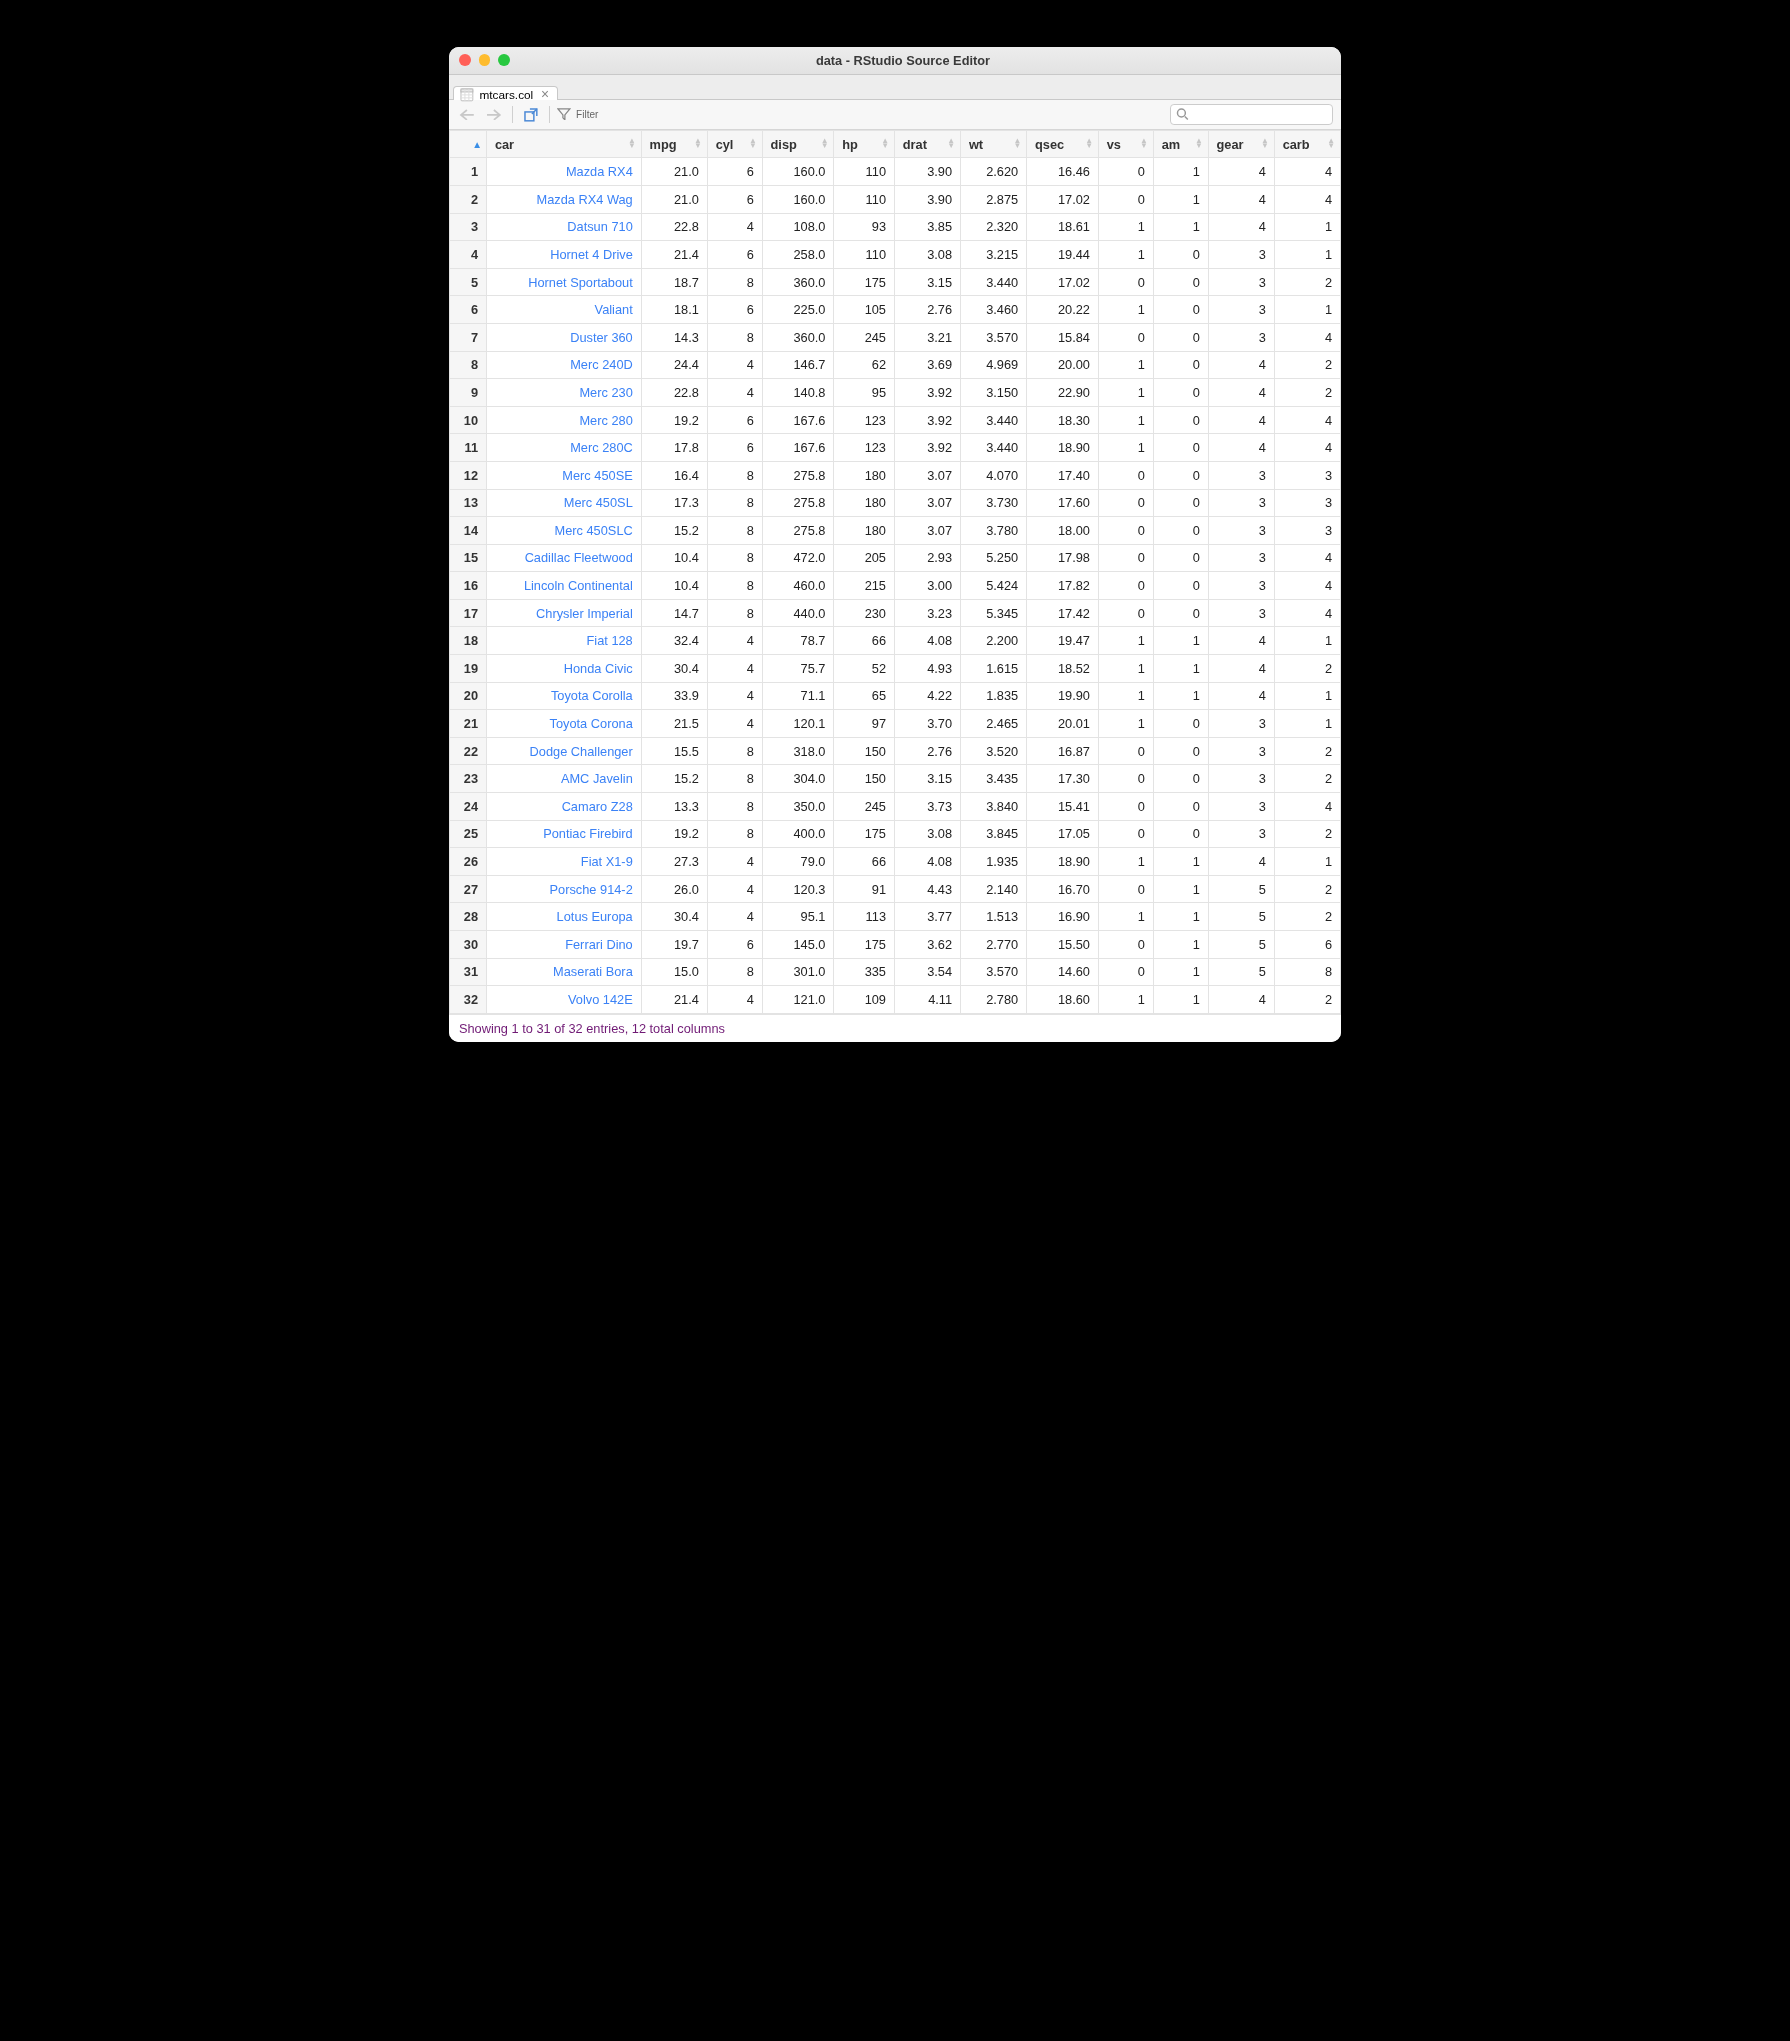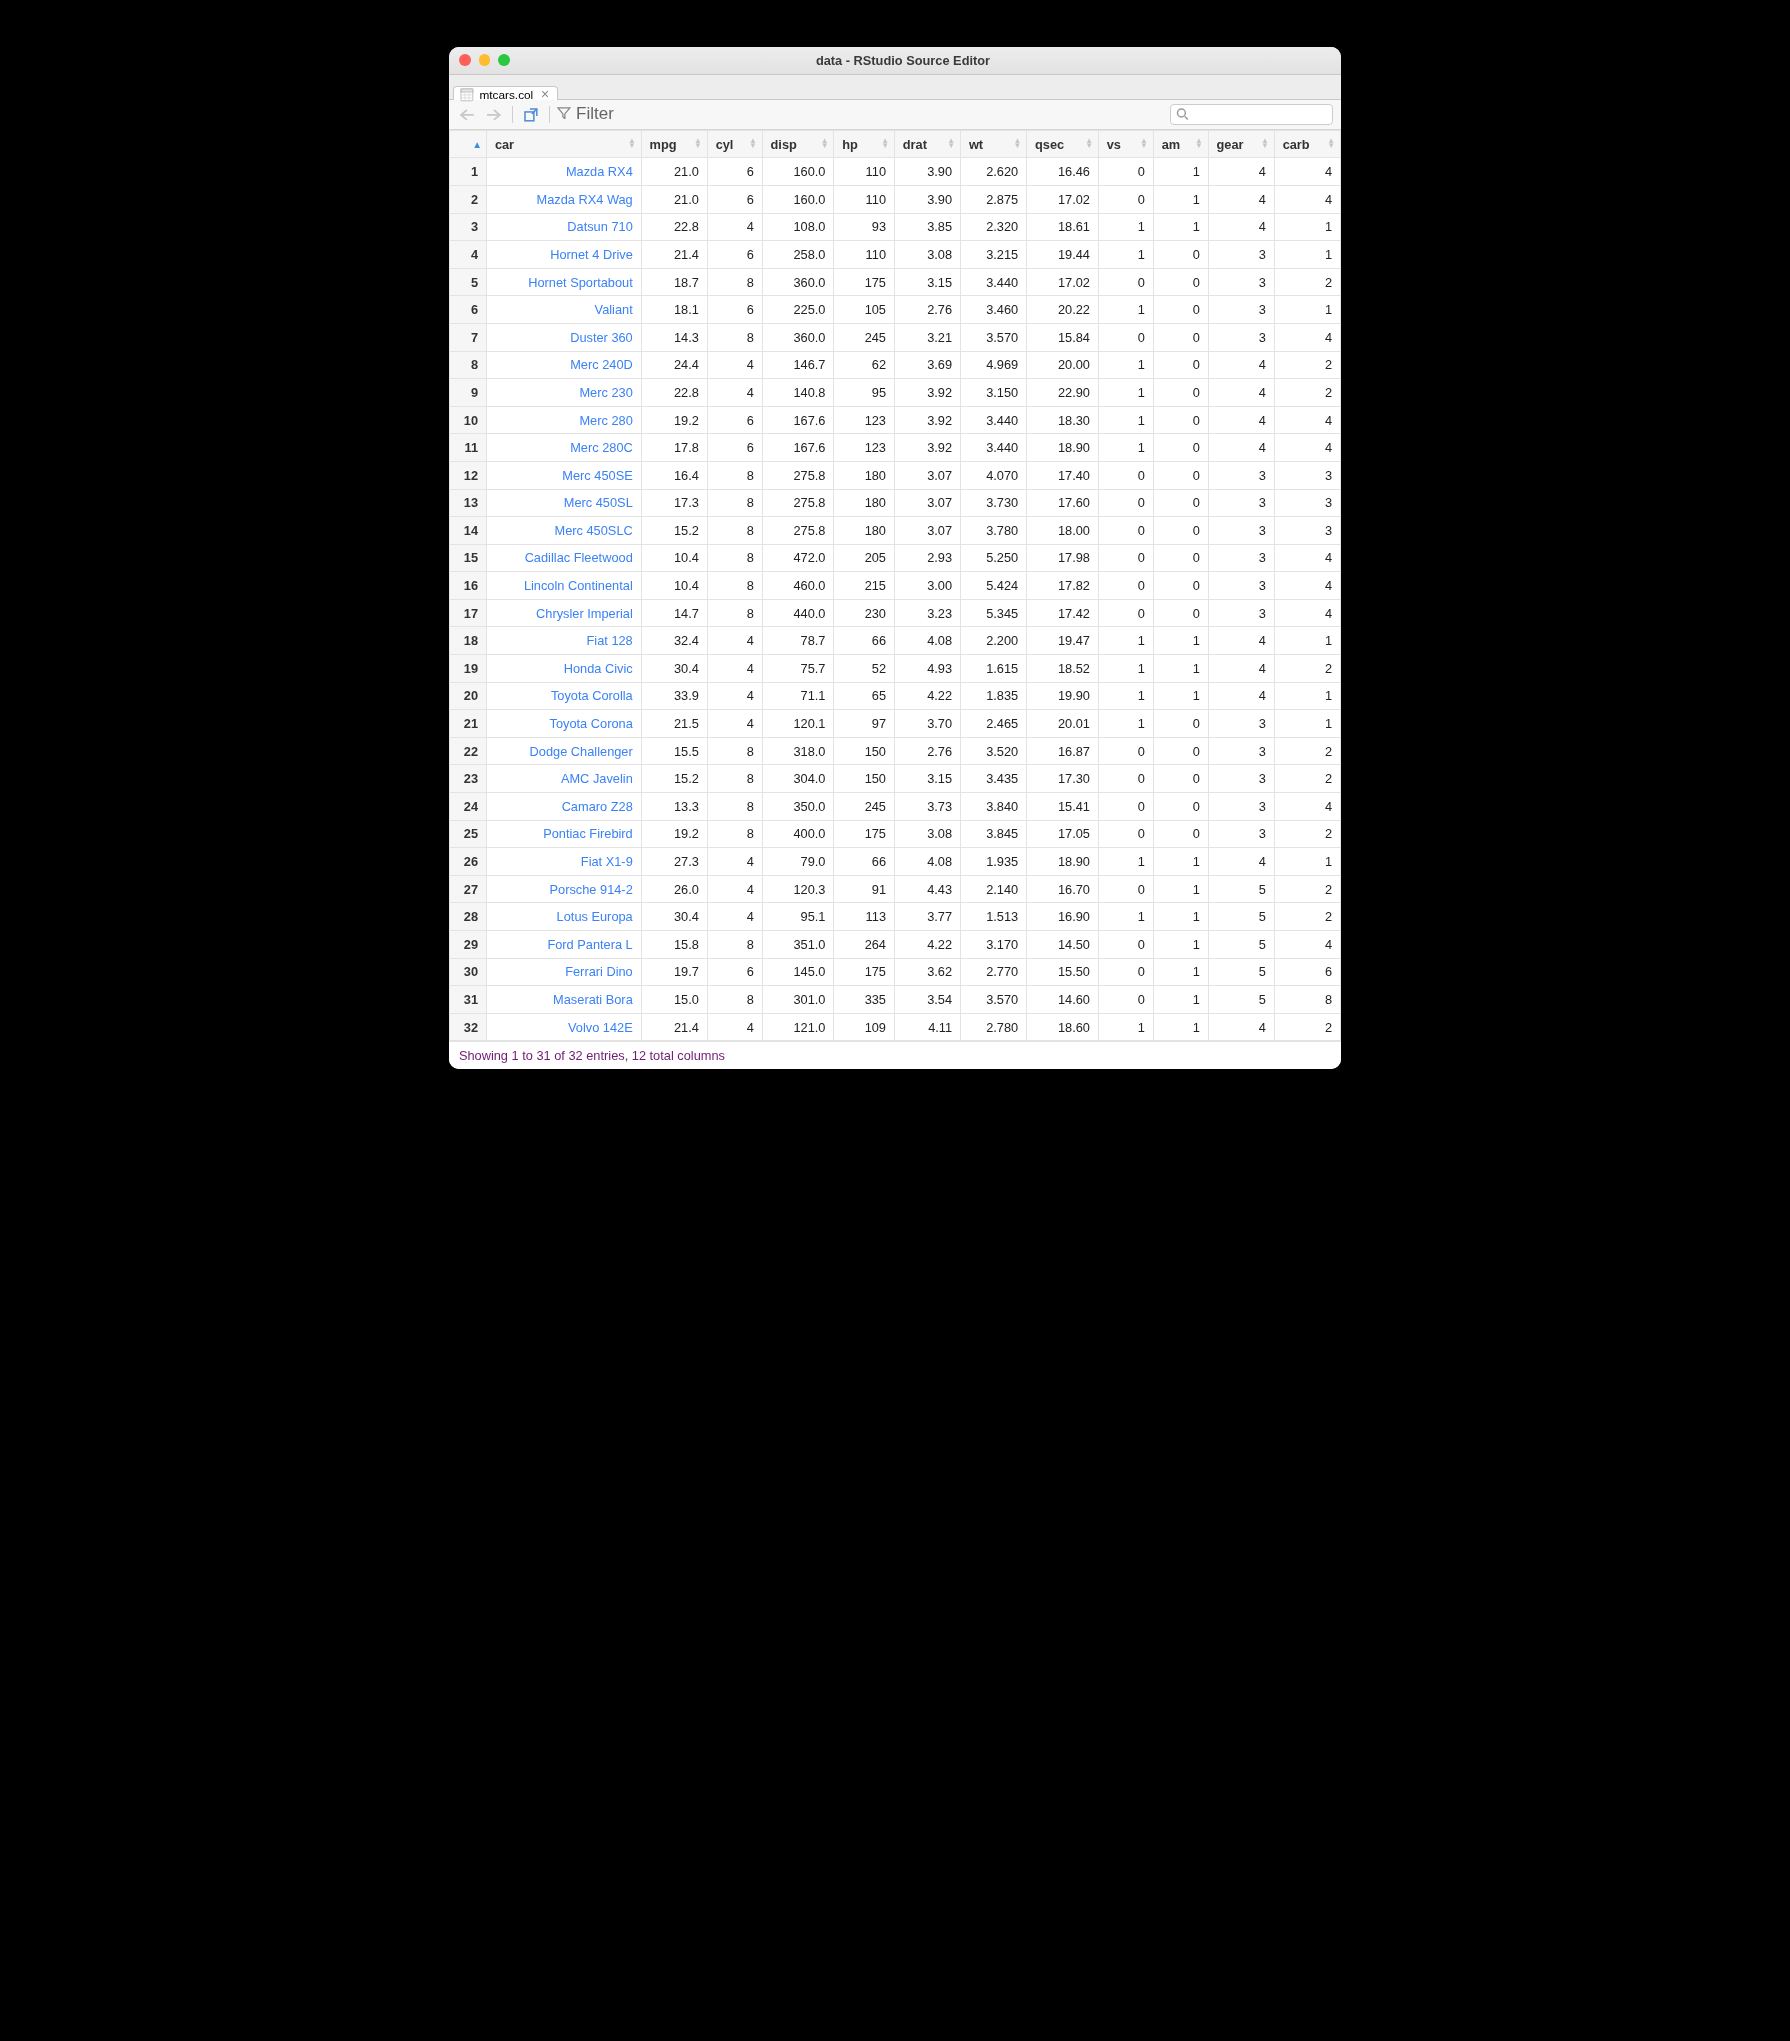--- a/index.html
+++ b/index.html
@@ -77,21 +77,21 @@
     align-items: center;
     padding: 0 7.9px;
     gap: 7.9px;
   }
   .tool-sep { width: 1px; height: 17.7px; background: #d0d0d0; }
   .icon-btn {
     width: 19.7px; height: 19.7px; display: inline-flex; align-items: center; justify-content: center;
     color: #888;
   }
   .icon-btn.enabled { color: #3a74c4; }
-  .filter-btn { display: flex; align-items: center; gap: 4.9px; color: #666; font-size: 17px;}
+  .filter-btn { display: flex; align-items: center; gap: 4.9px; color: #666; font-size: 10px;}
   .spacer { flex: 1; }
   .search-wrap {
     position: relative;
     width: 163px;
   }
   .search-wrap svg { position: absolute; left: 5.9px; top: 50%; transform: translateY(-50%); color:#999;}
   .search-input {
     width: 100%; height: 21.7px; border: 1px solid #ccc; border-radius: 3.9px;
     padding: 0 5.9px 0 23.6px; font-size: 11.8px; outline: none;
   }
@@ -700,35 +700,20 @@
           <td class="num">113</td>
           <td class="num">3.77</td>
           <td class="num">1.513</td>
           <td class="num">16.90</td>
           <td class="num">1</td>
           <td class="num">1</td>
           <td class="num">5</td>
           <td class="num">2</td>
         </tr>
         <tr>
-          <td class="rownum">29</td>
-          <td class="text">Ford Pantera L</td>
-          <td class="num">15.8</td>
-          <td class="num">8</td>
-          <td class="num">351.0</td>
-          <td class="num">264</td>
-          <td class="num">4.22</td>
-          <td class="num">3.170</td>
-          <td class="num">14.50</td>
-          <td class="num">0</td>
-          <td class="num">1</td>
-          <td class="num">5</td>
-          <td class="num">4</td>
-        </tr>
-        <tr>
           <td class="rownum">30</td>
           <td class="text">Ferrari Dino</td>
           <td class="num">19.7</td>
           <td class="num">6</td>
           <td class="num">145.0</td>
           <td class="num">175</td>
           <td class="num">3.62</td>
           <td class="num">2.770</td>
           <td class="num">15.50</td>
           <td class="num">0</td>

